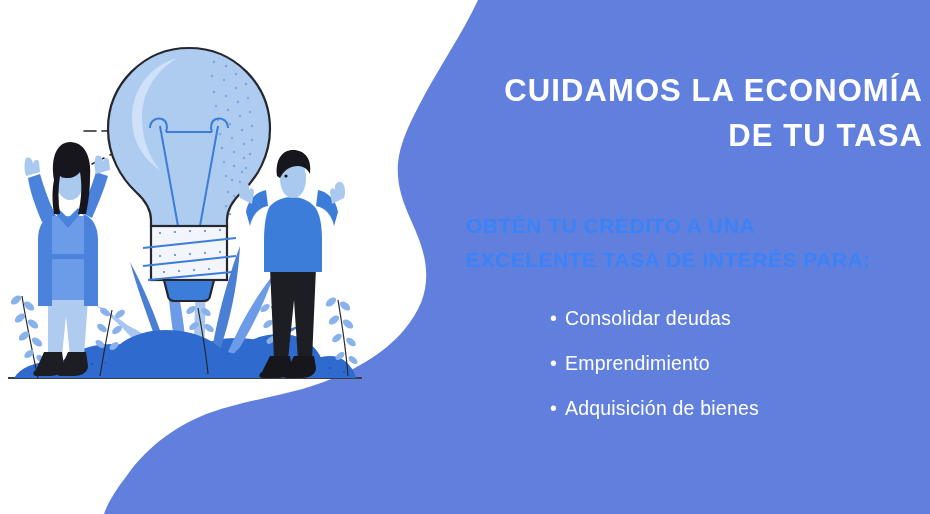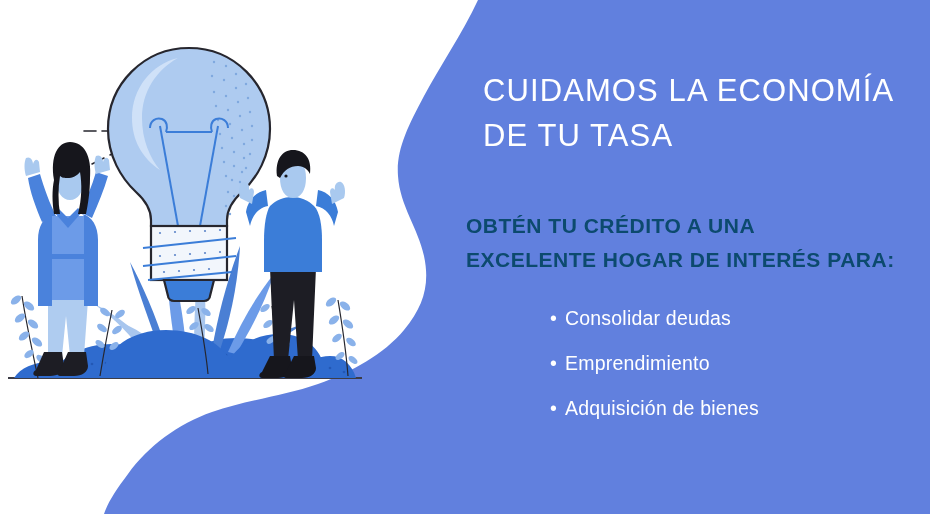--- a/index.html
+++ b/index.html
@@ -42,34 +42,35 @@
     width: 464px;
     height: 514px;
   }
   #headline {
     position: absolute;
     left: 17px;
     top: 48px;
     width: 440px;
     color: #ffffff;
     font-size: 31px;
-    font-weight: normal;
+    font-weight: bold;
     line-height: 1.45;
     letter-spacing: 1.1px;
+    text-align: right;
   }
   #headline .hl-line {
     display: block;
     white-space: nowrap;
   }
   #subhead {
     position: absolute;
     left: 0px;
     top: 192px;
     width: 460px;
-    color: #0c4a6e;
+    color: #3b82f6;
     font-size: 21px;
     font-weight: bold;
     line-height: 1.62;
     letter-spacing: 0.5px;
   }
   #subhead .sh-line {
     display: block;
     white-space: nowrap;
   }
   #bullets {
@@ -359,21 +360,21 @@
 
   <div id="text-col">
 
     <h1 id="headline">
       <span class="hl-line">CUIDAMOS LA ECONOMÍA</span>
       <span class="hl-line">DE TU TASA</span>
     </h1>
 
     <h2 id="subhead">
       <span class="sh-line">OBTÉN TU CRÉDITO A UNA</span>
-      <span class="sh-line">EXCELENTE HOGAR DE INTERÉS PARA:</span>
+      <span class="sh-line">EXCELENTE TASA DE INTERÉS PARA:</span>
     </h2>
 
     <ul id="bullets">
       <li>
         <span class="dot">•</span><span>Consolidar deudas</span>
       </li>
       <li>
         <span class="dot">•</span><span>Emprendimiento</span>
       </li>
       <li>

